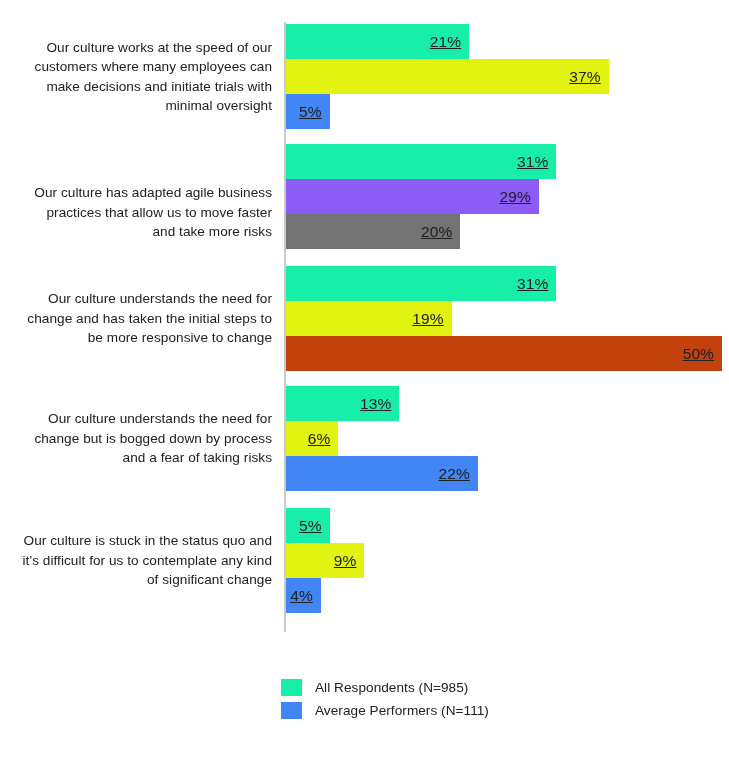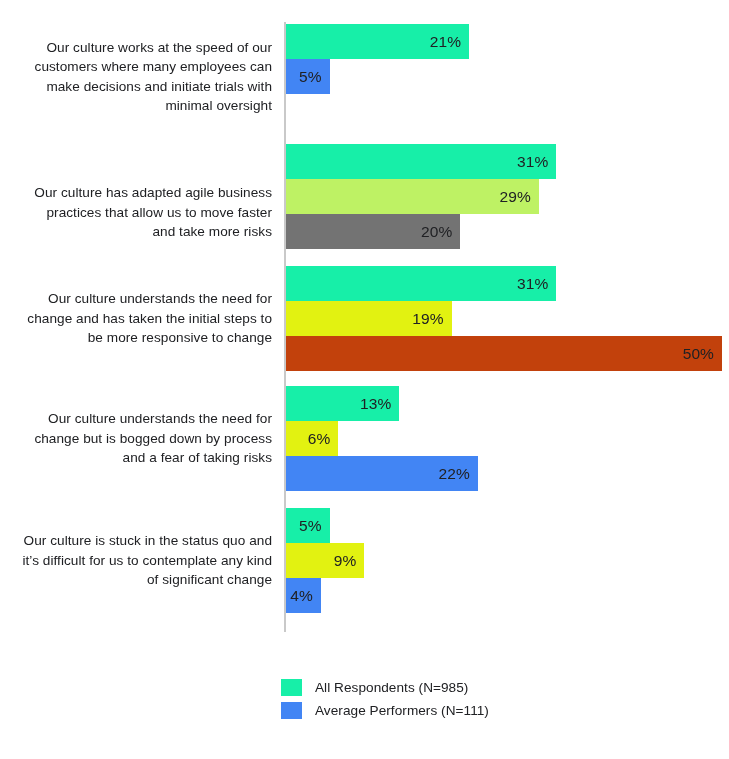--- a/index.html
+++ b/index.html
@@ -71,20 +71,21 @@
 
   .bar {
     position: absolute;
     left: 0;
     top: 0;
     height: 35px;
     box-sizing: border-box;
     display: flex;
     align-items: center;
     justify-content: flex-end;
+    text-decoration: underline;
   }
 
   .bar-value {
     font-size: 15.5px;
     color: #202124;
     padding-right: 8px;
     white-space: nowrap;
     letter-spacing: 0.1px;
   }
 
@@ -125,36 +126,41 @@
     <div id="groups">
         <div class="group" style="top: 24px;">
           <div class="group-label" style="top: 0px; height: 105px; display: flex; align-items: center; justify-content: flex-end;">Our culture works at the speed of our customers where many employees can make decisions and initiate trials with minimal oversight</div>
           <div class="bars">
             <div class="bar-row">
               <div class="bar" style="width: 183.12px; background: rgb(23, 239, 168);">
                 <span class="bar-value">21%</span>
               </div>
             </div>
             <div class="bar-row">
+              <div class="bar" style="width: 322.64px; background: rgb(226, 242, 17);">
+                <span class="bar-value">37%</span>
+              </div>
+            </div>
+            <div class="bar-row">
               <div class="bar" style="width: 43.6px; background: rgb(66, 133, 244);">
                 <span class="bar-value">5%</span>
               </div>
             </div>
           </div>
         </div>
         <div class="group" style="top: 144px;">
           <div class="group-label" style="top: 16px; height: 105px; display: flex; align-items: center; justify-content: flex-end;">Our culture has adapted agile business practices that allow us to move faster and take more risks</div>
           <div class="bars">
             <div class="bar-row">
               <div class="bar" style="width: 270.32px; background: rgb(23, 239, 168);">
                 <span class="bar-value">31%</span>
               </div>
             </div>
             <div class="bar-row">
-              <div class="bar" style="width: 252.88px; background: #bef264;">
+              <div class="bar" style="width: 252.88px; background: #8b5cf6;">
                 <span class="bar-value">29%</span>
               </div>
             </div>
             <div class="bar-row">
               <div class="bar" style="width: 174.4px; background: #737373; align-items: center;">
                 <span class="bar-value">20%</span>
               </div>
             </div>
           </div>
         </div>

